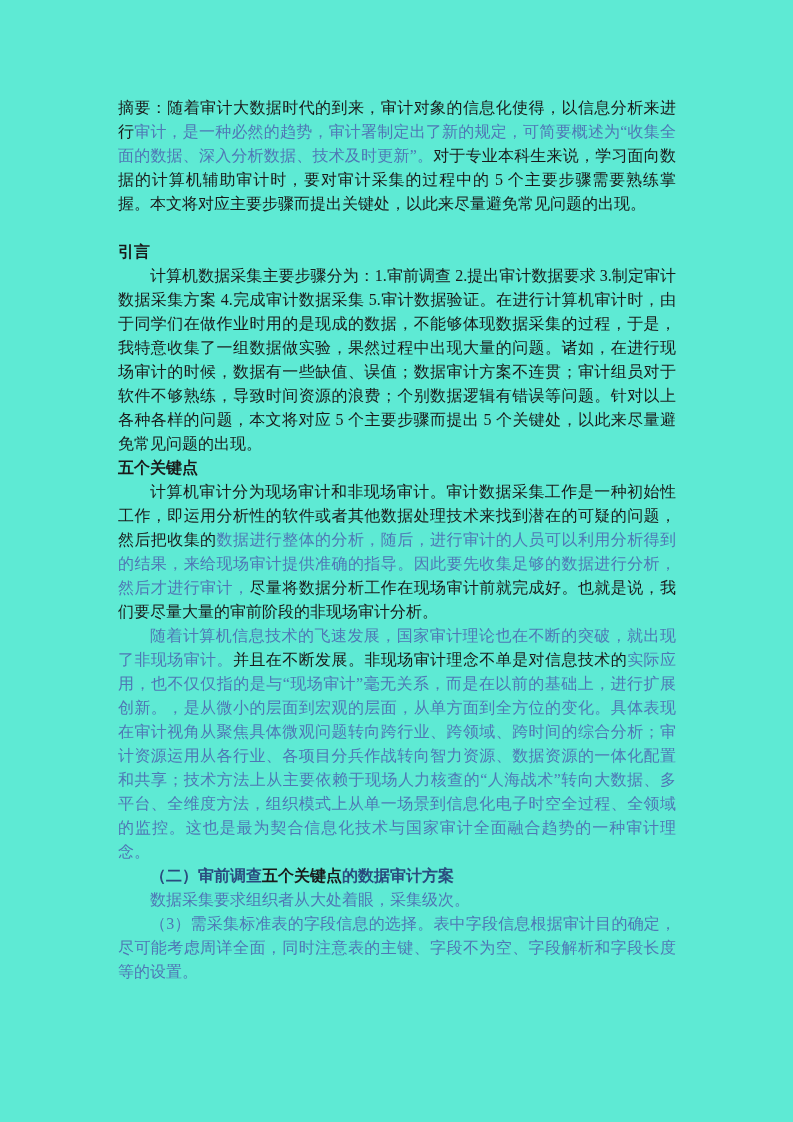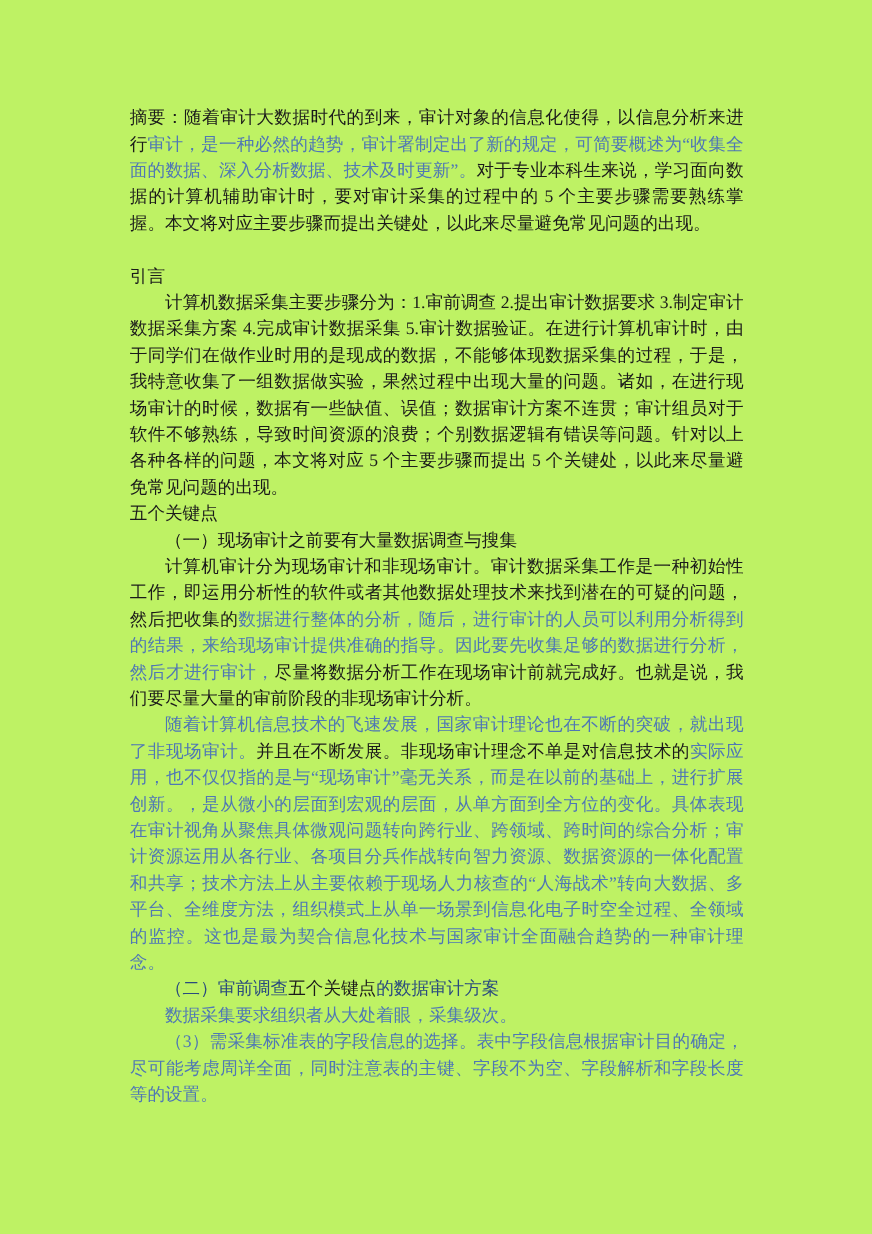--- a/index.html
+++ b/index.html
@@ -5,51 +5,50 @@
   html, body {
     margin: 0;
     padding: 0;
     background: #ffffff;
   }
   .page {
     position: relative;
     width: 793px;
     height: 1122px;
     margin: 0 auto;
-    background: #bef264;
+    background: #5eead4;
     box-sizing: border-box;
     padding: 96px 117px 40px 118px;
     font-family: "Liberation Serif", "DejaVu Serif", serif;
     overflow: hidden;
   }
   .para {
     margin: 0;
     font-size: 16px;
     line-height: 24px;
     text-align: justify;
     color: #1a1a1a;
     word-break: break-all;
   }
   .para.indent { text-indent: 2em; }
-  .para.heading { font-weight: normal; }
+  .para.heading { font-weight: bold; }
   .spacer { height: 24px; }
   .run-black { color: #1a1a1a; }
   .run-blue  { color: #4f77b5; }
   .run-navy  { color: #2a4b7e; }
 </style>
 </head>
 <body>
 
 <div class="page">
   <div id="doc-body">
       <p class="para"><span class="run-black">摘要：随着审计大数据时代的到来，审计对象的信息化使得，以信息分析来进行</span><span class="run-blue">审计，是一种必然的趋势，审计署制定出了新的规定，可简要概述为“收集全面的数据、深入分析数据、技术及时更新”。</span><span class="run-black">对于专业本科生来说，学习面向数据的计算机辅助审计时，要对审计采集的过程中的 5 个主要步骤需要熟练掌握。本文将对应主要步骤而提出关键处，以此来尽量避免常见问题的出现。</span></p>
       <div class="spacer"></div>
       <p class="para heading"><span class="run-black">引言</span></p>
       <p class="para indent"><span class="run-black">计算机数据采集主要步骤分为：1.审前调查 2.提出审计数据要求 3.制定审计数据采集方案 4.完成审计数据采集 5.审计数据验证。在进行计算机审计时，由于同学们在做作业时用的是现成的数据，不能够体现数据采集的过程，于是，我特意收集了一组数据做实验，果然过程中出现大量的问题。诸如，在进行现场审计的时候，数据有一些缺值、误值；数据审计方案不连贯；审计组员对于软件不够熟练，导致时间资源的浪费；个别数据逻辑有错误等问题。针对以上各种各样的问题，本文将对应 5 个主要步骤而提出 5 个关键处，以此来尽量避免常见问题的出现。</span></p>
       <p class="para heading"><span class="run-black">五个关键点</span></p>
-      <p class="para indent heading"><span class="run-black">（一）现场审计之前要有大量数据调查与搜集</span></p>
       <p class="para indent"><span class="run-black">计算机审计分为现场审计和非现场审计。审计数据采集工作是一种初始性工作，即运用分析性的软件或者其他数据处理技术来找到潜在的可疑的问题，然后把收集的</span><span class="run-blue">数据进行整体的分析，随后，进行审计的人员可以利用分析得到的结果，来给现场审计提供准确的指导。因此要先收集足够的数据进行分析，然后才进行审计，</span><span class="run-black">尽量将数据分析工作在现场审计前就完成好。也就是说，我们要尽量大量的审前阶段的非现场审计分析。</span></p>
       <p class="para indent"><span class="run-blue">随着计算机信息技术的飞速发展，国家审计理论也在不断的突破，就出现了非现场审计。</span><span class="run-black">并且在不断发展。非现场审计理念不单是对信息技术的</span><span class="run-blue">实际应用，也不仅仅指的是与“现场审计”毫无关系，而是在以前的基础上，进行扩展创新。，是从微小的层面到宏观的层面，从单方面到全方位的变化。具体表现在审计视角从聚焦具体微观问题转向跨行业、跨领域、跨时间的综合分析；审计资源运用从各行业、各项目分兵作战转向智力资源、数据资源的一体化配置和共享；技术方法上从主要依赖于现场人力核查的“人海战术”转向大数据、多平台、全维度方法，组织模式上从单一场景到信息化电子时空全过程、全领域的监控。这也是最为契合信息化技术与国家审计全面融合趋势的一种审计理念。</span></p>
       <p class="para indent heading"><span class="run-navy">（二）审前调查</span><span class="run-black">五个关键点</span><span class="run-navy">的数据审计方案</span></p>
       <p class="para indent"><span class="run-blue">数据采集要求组织者从大处着眼，采集级次。</span></p>
       <p class="para indent"><span class="run-blue">（3）需采集标准表的字段信息的选择。表中字段信息根据审计目的确定，尽可能考虑周详全面，同时注意表的主键、字段不为空、字段解析和字段长度等的设置。</span></p>
     </div>
 </div>
 
 </body></html>

